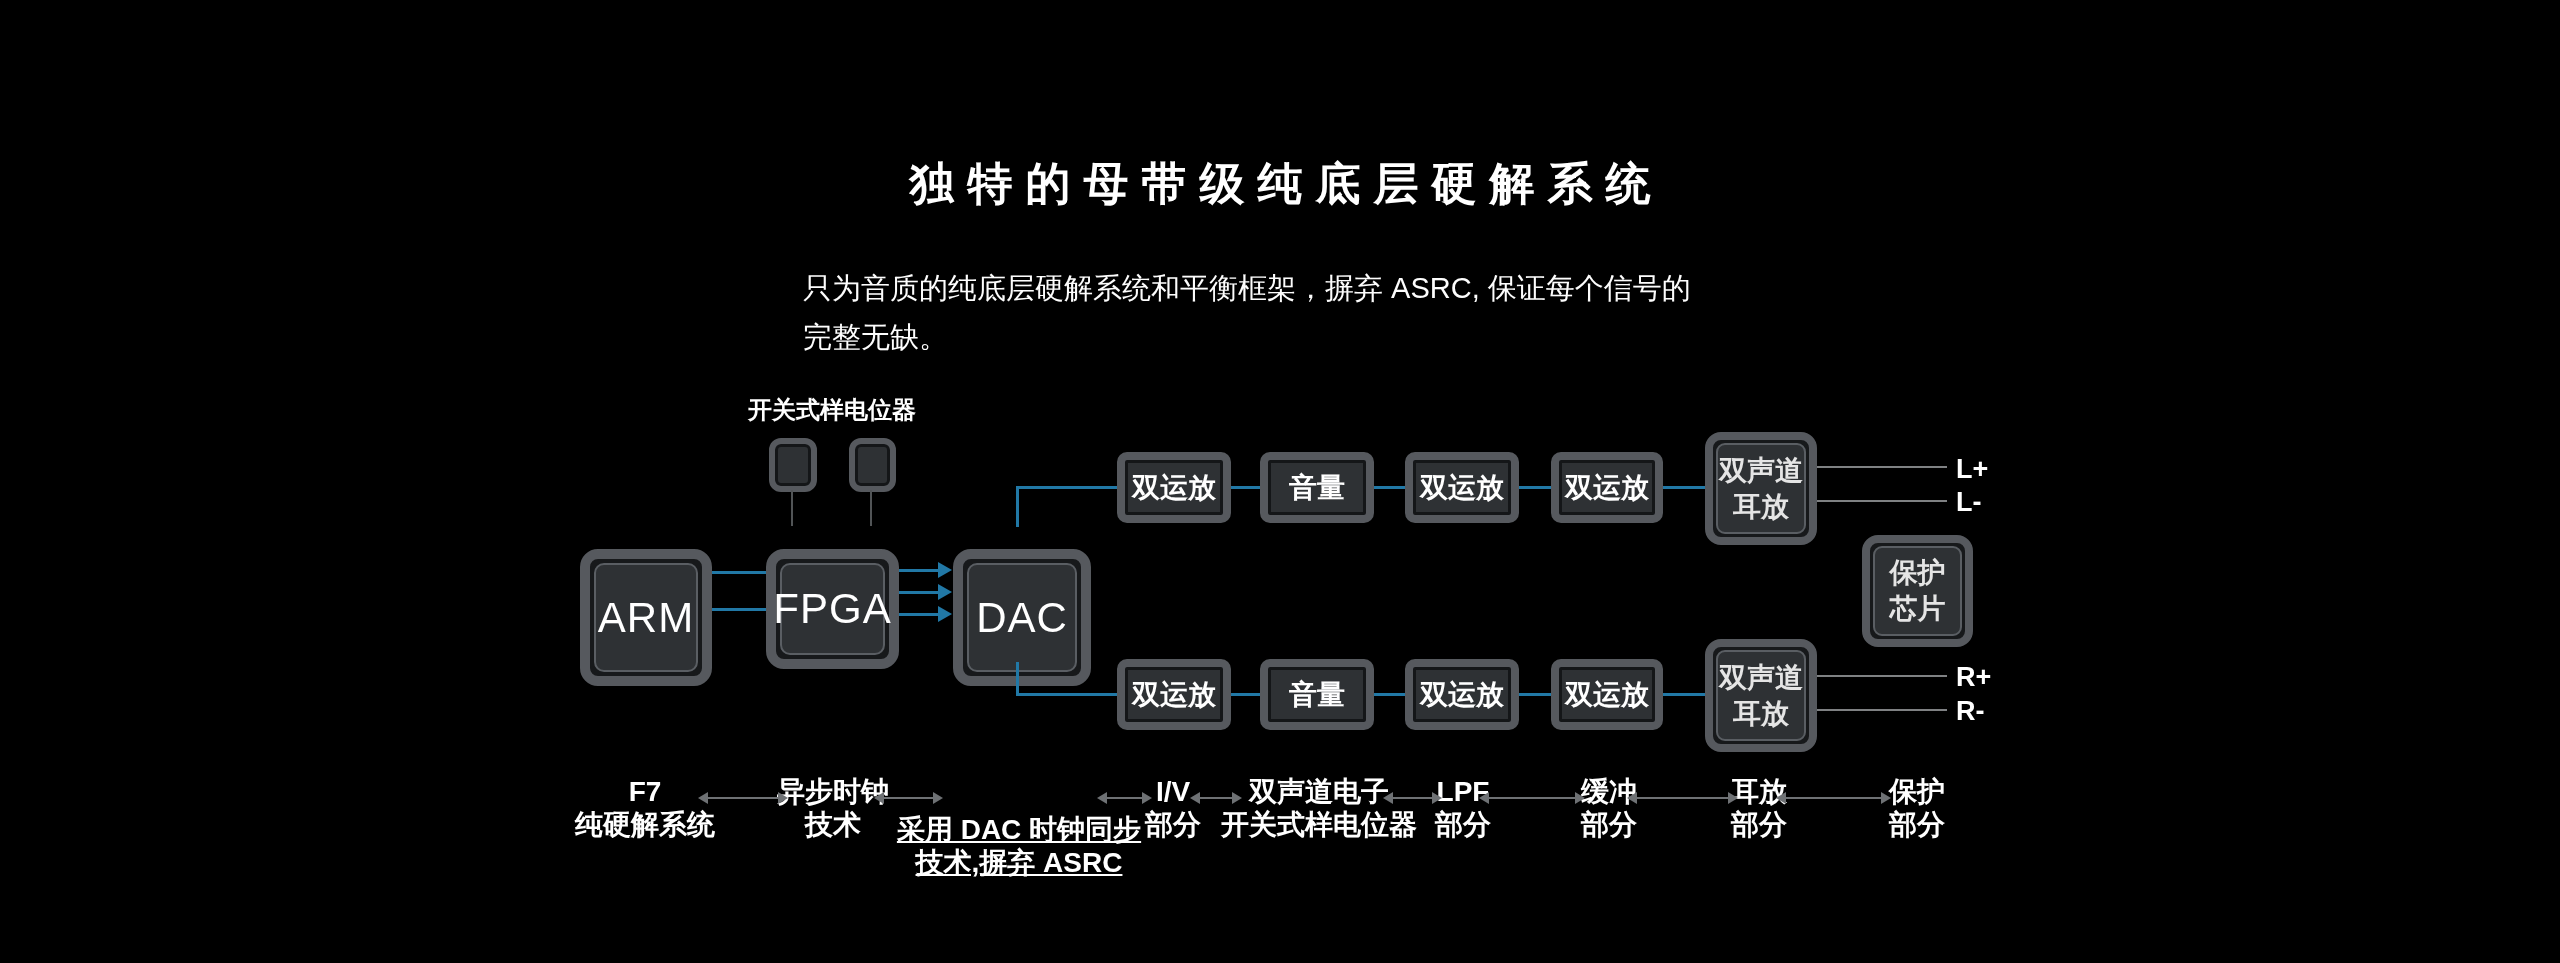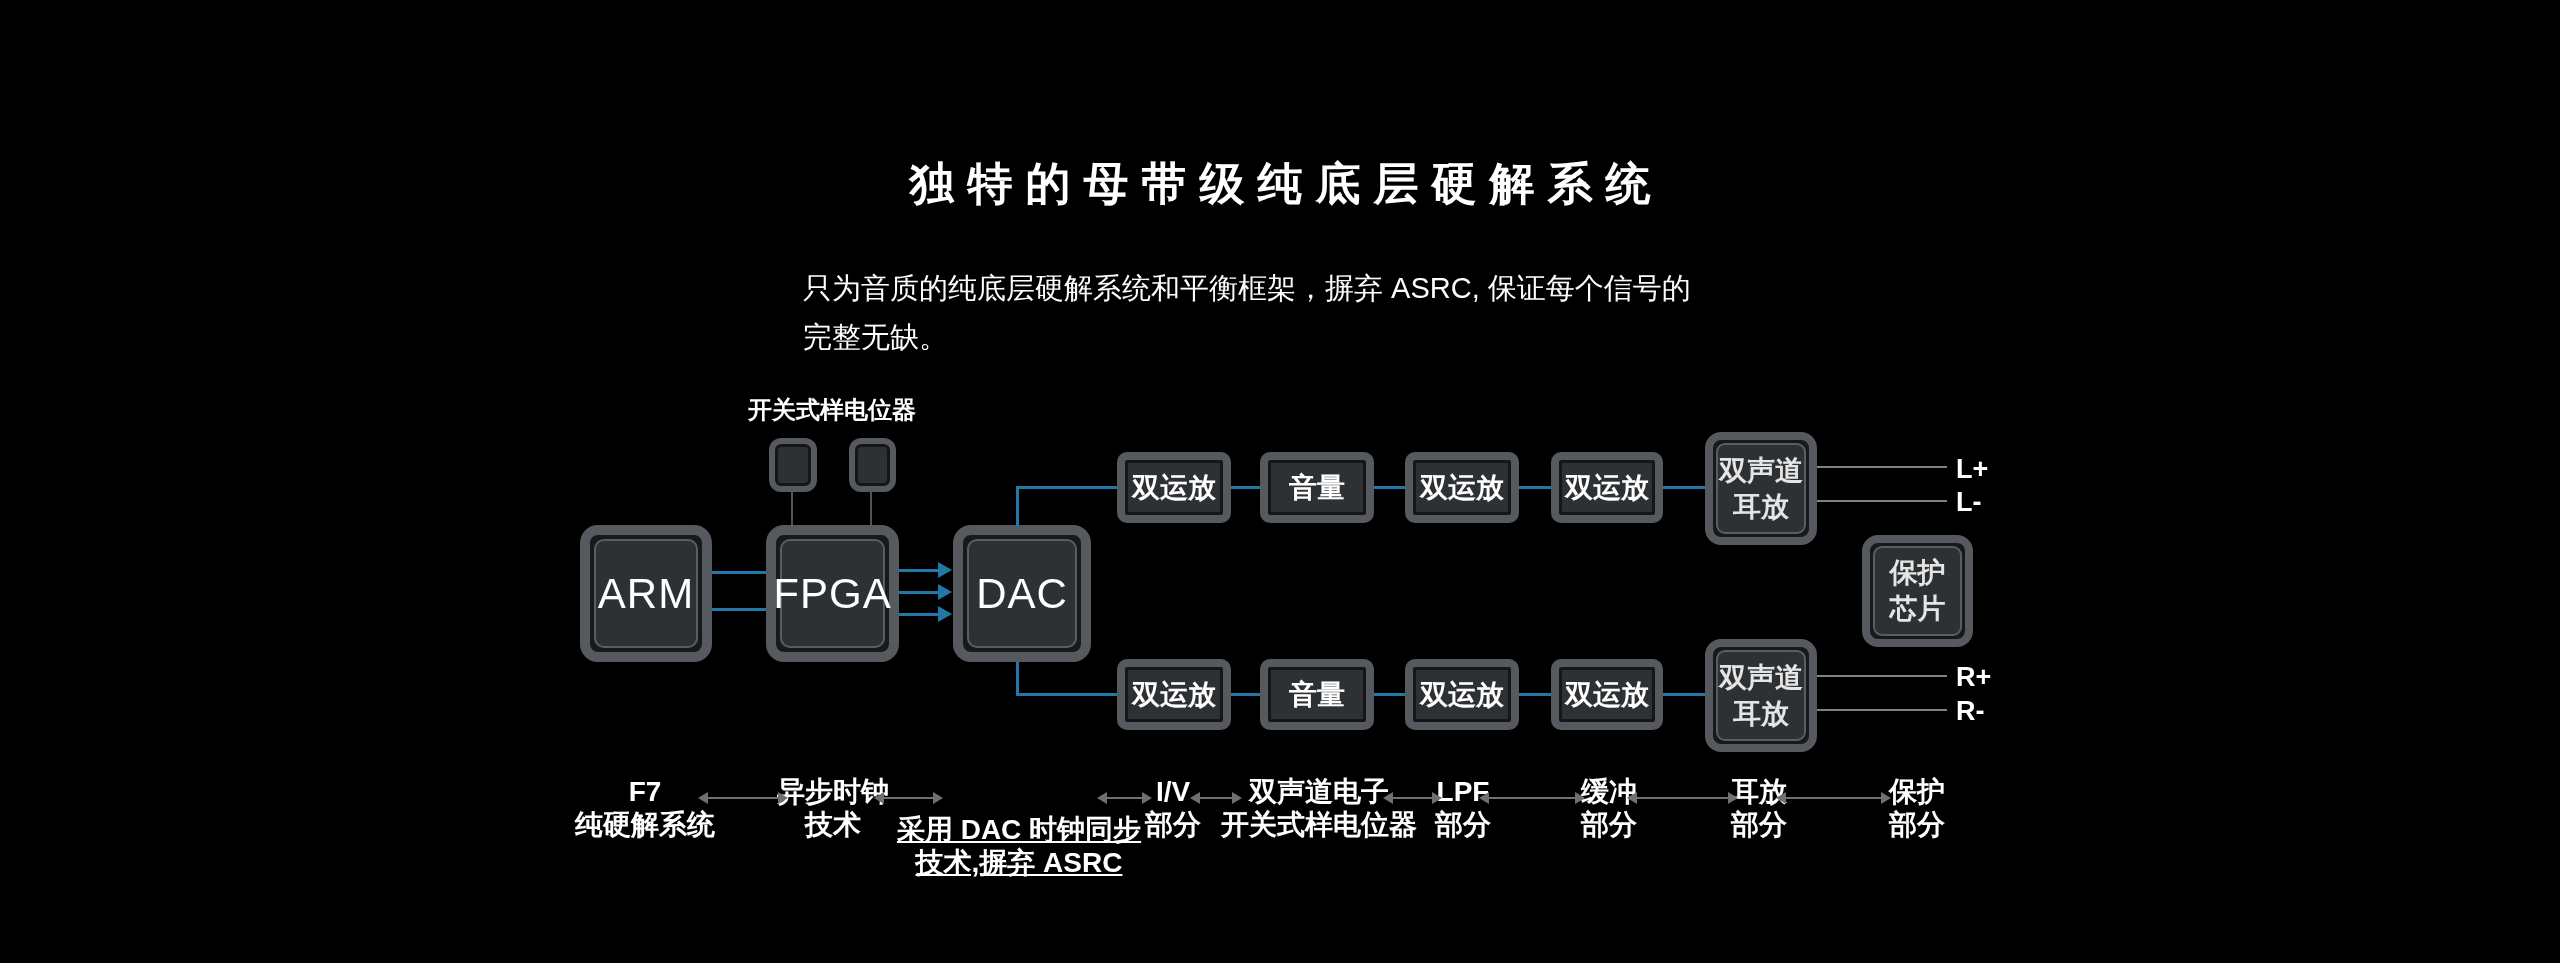--- a/index.html
+++ b/index.html
@@ -6,21 +6,21 @@
   .page{position:relative;width:2560px;height:963px;background:#000;overflow:hidden;
         font-family:"Liberation Sans","DejaVu Sans",sans-serif;color:#fff;}
   .title{position:absolute;top:78px;left:0;width:2560px;text-align:center;
          font-size:50px;font-weight:700;letter-spacing:24px;text-indent:24px;}
   .subtitle{position:absolute;top:154px;left:0;width:2560px;text-align:center;
          font-size:45px;font-weight:700;letter-spacing:13px;text-indent:13px;}
   .desc{position:absolute;left:803px;top:264px;width:1000px;font-size:29px;line-height:49px;
         white-space:pre-line;color:#fdfdfd;}
   
   .chip{position:absolute;box-sizing:border-box;border:10px solid #56595e;border-radius:18px;
-        background:#17191b;padding:4px;}
+        background:#17191b;padding:4px;margin-top:24px;}
   .chip-in{box-sizing:border-box;width:100%;height:100%;background:#2e3134;border:2px solid #5a5e63;
         border-radius:10px;display:flex;align-items:center;justify-content:center;
         font-size:42px;font-weight:500;letter-spacing:1px;color:#fff;}
   
   .xtal{position:absolute;box-sizing:border-box;border:6px solid #56595e;border-radius:12px;
         background:#2e3134;box-shadow:inset 0 0 0 3px #141618;}
   
   .sbox{position:absolute;box-sizing:border-box;border:8px solid #56595e;border-radius:10px;
         background:#2e3134;box-shadow:inset 0 0 0 3px #141618;display:flex;align-items:center;
         justify-content:center;font-size:28px;font-weight:700;color:#fff;}
@@ -57,21 +57,21 @@
 
   <div class="xlabel" style="left:832px;top:394px;">开关式样电位器</div>
   <div class="xtal" style="left:769px;top:438px;width:48px;height:54px;"></div>
   <div class="xtal" style="left:849px;top:438px;width:47px;height:54px;"></div>
   <div class="xl" style="left:791px;top:490px;height:36px;"></div>
   <div class="xl" style="left:870px;top:490px;height:36px;"></div>
 
   <div class="chip" style="left:580px;top:525px;width:132px;height:137px;">
     <div class="chip-in">ARM</div>
   </div>
-  <div class="chip" style="left:766px;top:525px;width:133px;height:137px;">
+  <div class="chip" style="left:766px;top:525px;width:133px;height:120px;">
     <div class="chip-in">FPGA</div>
   </div>
   <div class="chip" style="left:953px;top:525px;width:138px;height:137px;">
     <div class="chip-in">DAC</div>
   </div>
 
   <div class="hl" style="left:712px;top:571px;width:54px;"></div>
   <div class="hl" style="left:712px;top:608px;width:54px;"></div>
 
   <div class="hl" style="left:899px;top:569px;width:41px;"></div>

